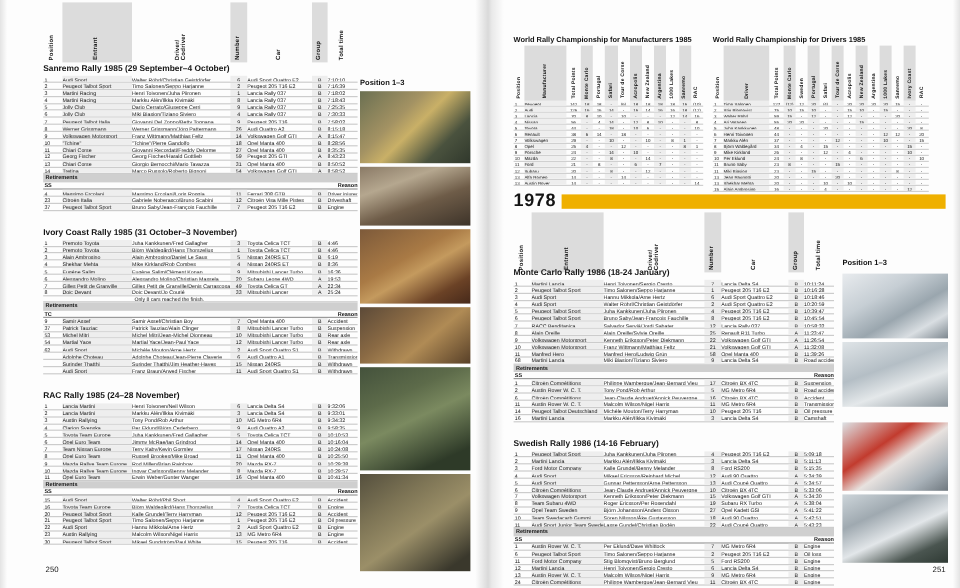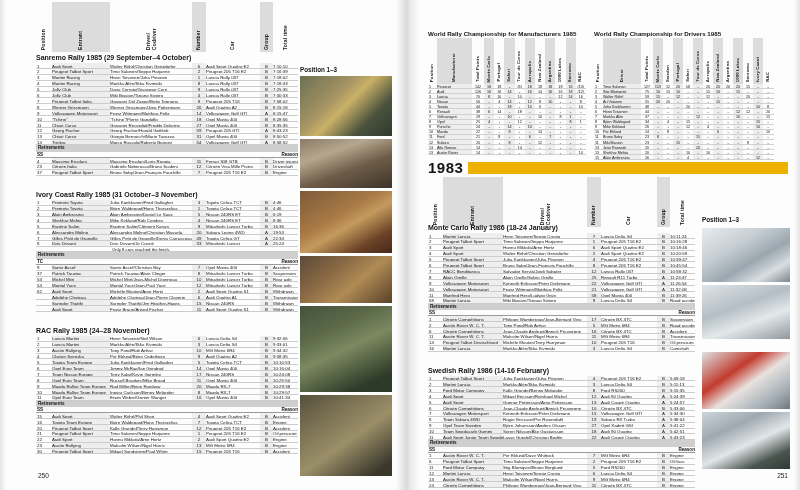--- a/index.html
+++ b/index.html
@@ -1154,21 +1154,21 @@
         <span class="c shade ctr" style="width: 10px;">-</span>
         <span class="c ctr" style="width: 10px;">-</span>
         <span class="c shade ctr" style="width: 10px;">-</span>
         <span class="c ctr" style="width: 10px;">-</span>
         <span class="c shade ctr" style="width: 10px;">12</span>
         <span class="c ctr" style="width: 10px;">-</span>
       </div>
     </div>
 
   <div class="year-banner">
-    <span class="year-text">1983</span>
+    <span class="year-text">1978</span>
     <span class="year-bar" id="year-bar" style="background: rgb(239, 176, 0);"></span>
   </div>
 
   <div id="rp-head" class="rt-head" style="left:428px; top:177px;">
       <div class="hc" style="width: 15px;">
         <span class="vlabel">Position</span>
       </div>
       <div class="hc shade" style="width: 60px;">
         <span class="vlabel">Entrant</span>
       </div>

